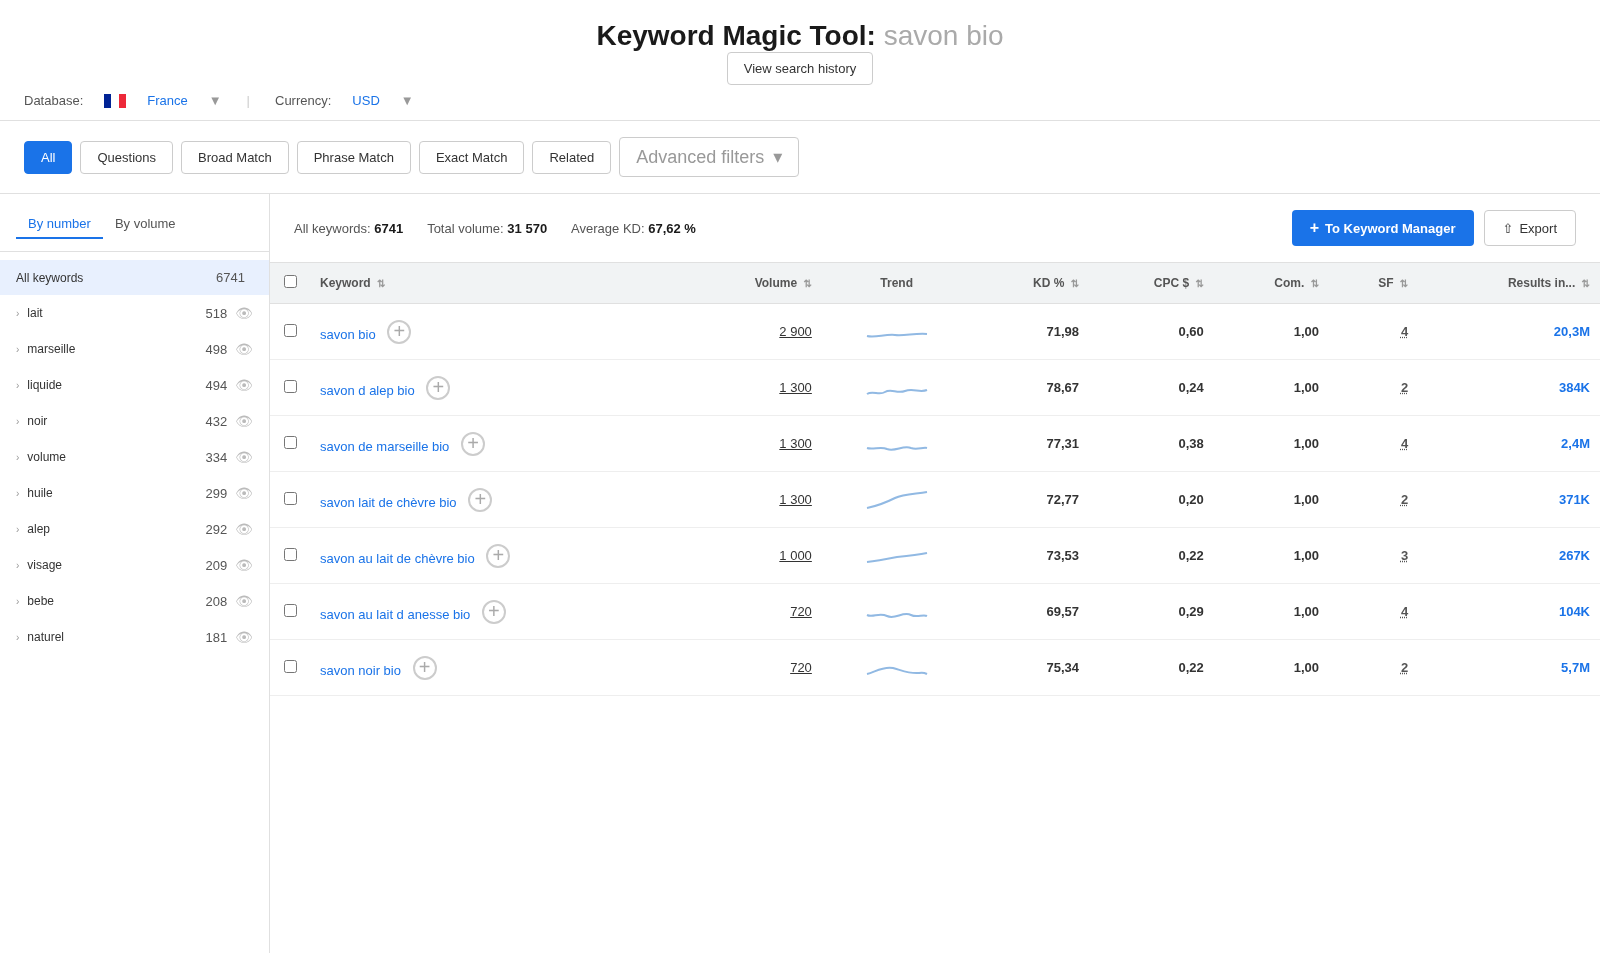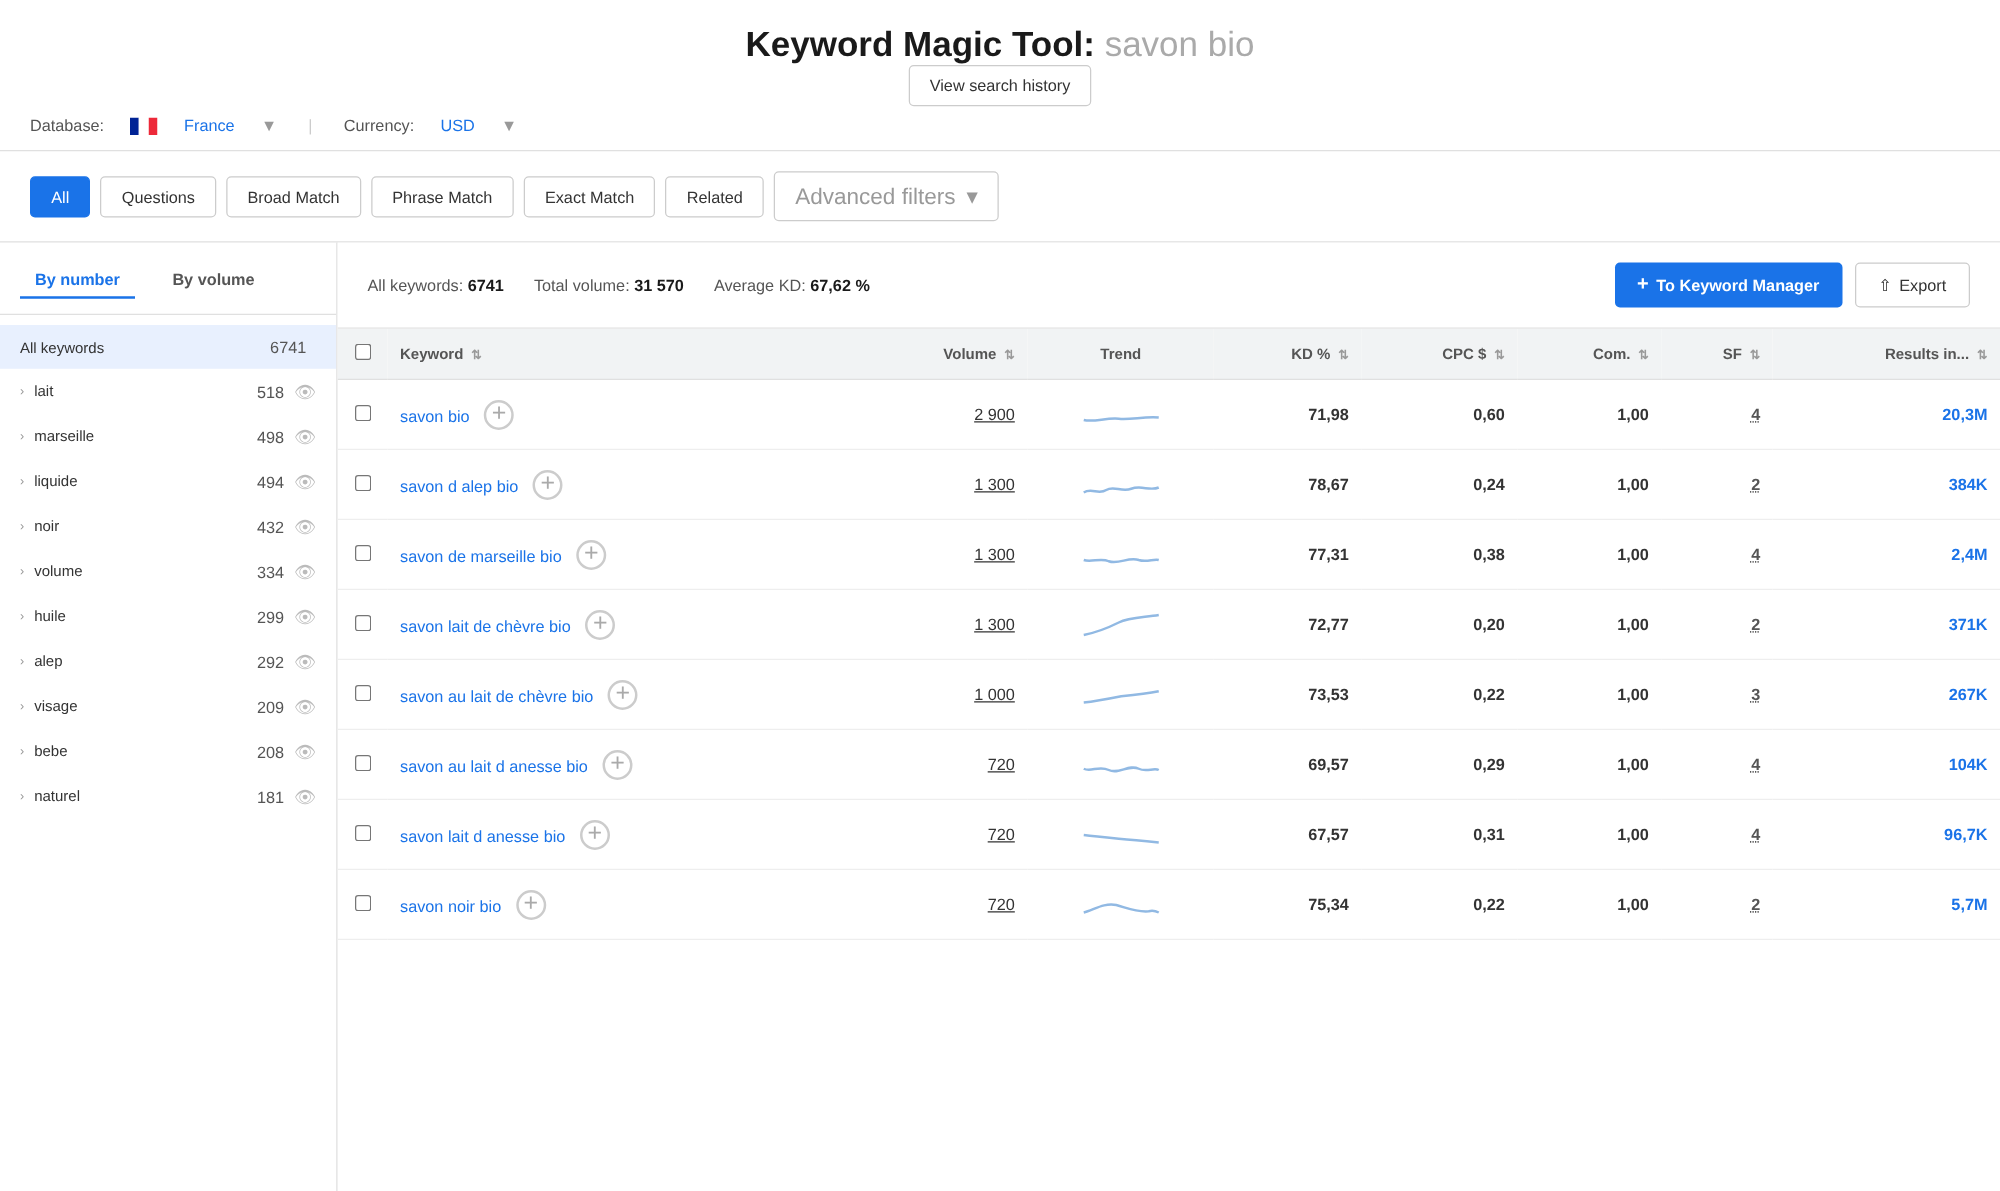--- a/index.html
+++ b/index.html
@@ -17,21 +17,21 @@
 
     .filter-bar { padding: 16px 24px; border-bottom: 1px solid #e0e0e0; display: flex; align-items: center; gap: 8px; flex-wrap: wrap; }
     .filter-btn { padding: 8px 16px; border: 1px solid #ccc; border-radius: 4px; background: #fff; cursor: pointer; font-size: 13px; color: #333; }
     .filter-btn.active { background: #1a73e8; color: #fff; border-color: #1a73e8; }
     .filter-btn.outlined { background: #fff; color: #333; }
     .advanced-filter-btn { padding: 8px 16px; border: 1px solid #ccc; border-radius: 4px; background: #fff; cursor: pointer; font-size: 18px; color: #999; display: flex; align-items: center; gap: 6px; min-width: 180px; }
 
     .main-content { display: flex; height: calc(953px - 160px); }
 
     .sidebar { width: 270px; border-right: 1px solid #e0e0e0; padding: 16px 0; flex-shrink: 0; overflow-y: auto; }
-    .sort-tabs { display: flex; gap: 18px; padding: 0 16px 12px; border-bottom: 1px solid #e0e0e0; margin-bottom: 8px; font-weight: bold; }
+    .sort-tabs { display: flex; gap: 0; padding: 0 16px 12px; border-bottom: 1px solid #e0e0e0; margin-bottom: 8px; }
     .sort-tab { font-size: 13px; padding: 6px 12px; cursor: pointer; color: #555; border-bottom: 2px solid transparent; }
     .sort-tab.active { color: #1a73e8; border-bottom: 2px solid #1a73e8; }
 
     .sidebar-item { display: flex; align-items: center; padding: 10px 16px; cursor: pointer; }
     .sidebar-item.selected { background: #e8f0fe; }
     .sidebar-chevron { color: #999; font-size: 10px; margin-right: 8px; }
     .sidebar-label { flex: 1; font-size: 12px; }
     .sidebar-count { color: #555; font-size: 13px; margin-right: 8px; }
     .sidebar-eye { color: #bbb; font-size: 14px; }
 
@@ -327,38 +327,20 @@
     <td class="cpc">0,29</td>
     <td class="com">1,00</td>
     <td class="sf"><span class="sf-val">4</span></td>
     <td class="results"><a class="results-link">104K</a></td>
   </tr>
           <tr>
     <td class="checkbox-cell">
       <input type="checkbox" style="">
     </td>
     <td>
-      <a class="keyword-link">savon lait d anesse bio</a>
-      <button class="add-btn" style="color:#aaa;font-size:20px;font-weight:300;border:2px solid #ccc;border-radius:50%;width:24px;height:24px;display:inline-flex;align-items:center;justify-content:center;padding:0;margin-left:8px">+</button>
-    </td>
-    <td class="vol">720</td>
-    <td class="trend"><svg width="64" height="28" class="trend-svg">
-    <path d="M2,16 C10,17 20,18 30,19 C42,20 52,21 62,22" fill="none" stroke="#91b9e3" stroke-width="2" stroke-linejoin="round"></path>
-  </svg></td>
-    <td class="kd">67,57</td>
-    <td class="cpc">0,31</td>
-    <td class="com">1,00</td>
-    <td class="sf"><span class="sf-val">4</span></td>
-    <td class="results"><a class="results-link">96,7K</a></td>
-  </tr>
-          <tr>
-    <td class="checkbox-cell">
-      <input type="checkbox" style="">
-    </td>
-    <td>
       <a class="keyword-link">savon noir bio</a>
       <button class="add-btn" style="color:#aaa;font-size:20px;font-weight:300;border:2px solid #ccc;border-radius:50%;width:24px;height:24px;display:inline-flex;align-items:center;justify-content:center;padding:0;margin-left:8px">+</button>
     </td>
     <td class="vol">720</td>
     <td class="trend"><svg width="64" height="28" class="trend-svg">
     <path d="M2,22 C10,20 18,14 28,16 C36,18 44,22 54,21 C58,20 60,21 62,22" fill="none" stroke="#91b9e3" stroke-width="2" stroke-linejoin="round"></path>
   </svg></td>
     <td class="kd">75,34</td>
     <td class="cpc">0,22</td>
     <td class="com">1,00</td>

